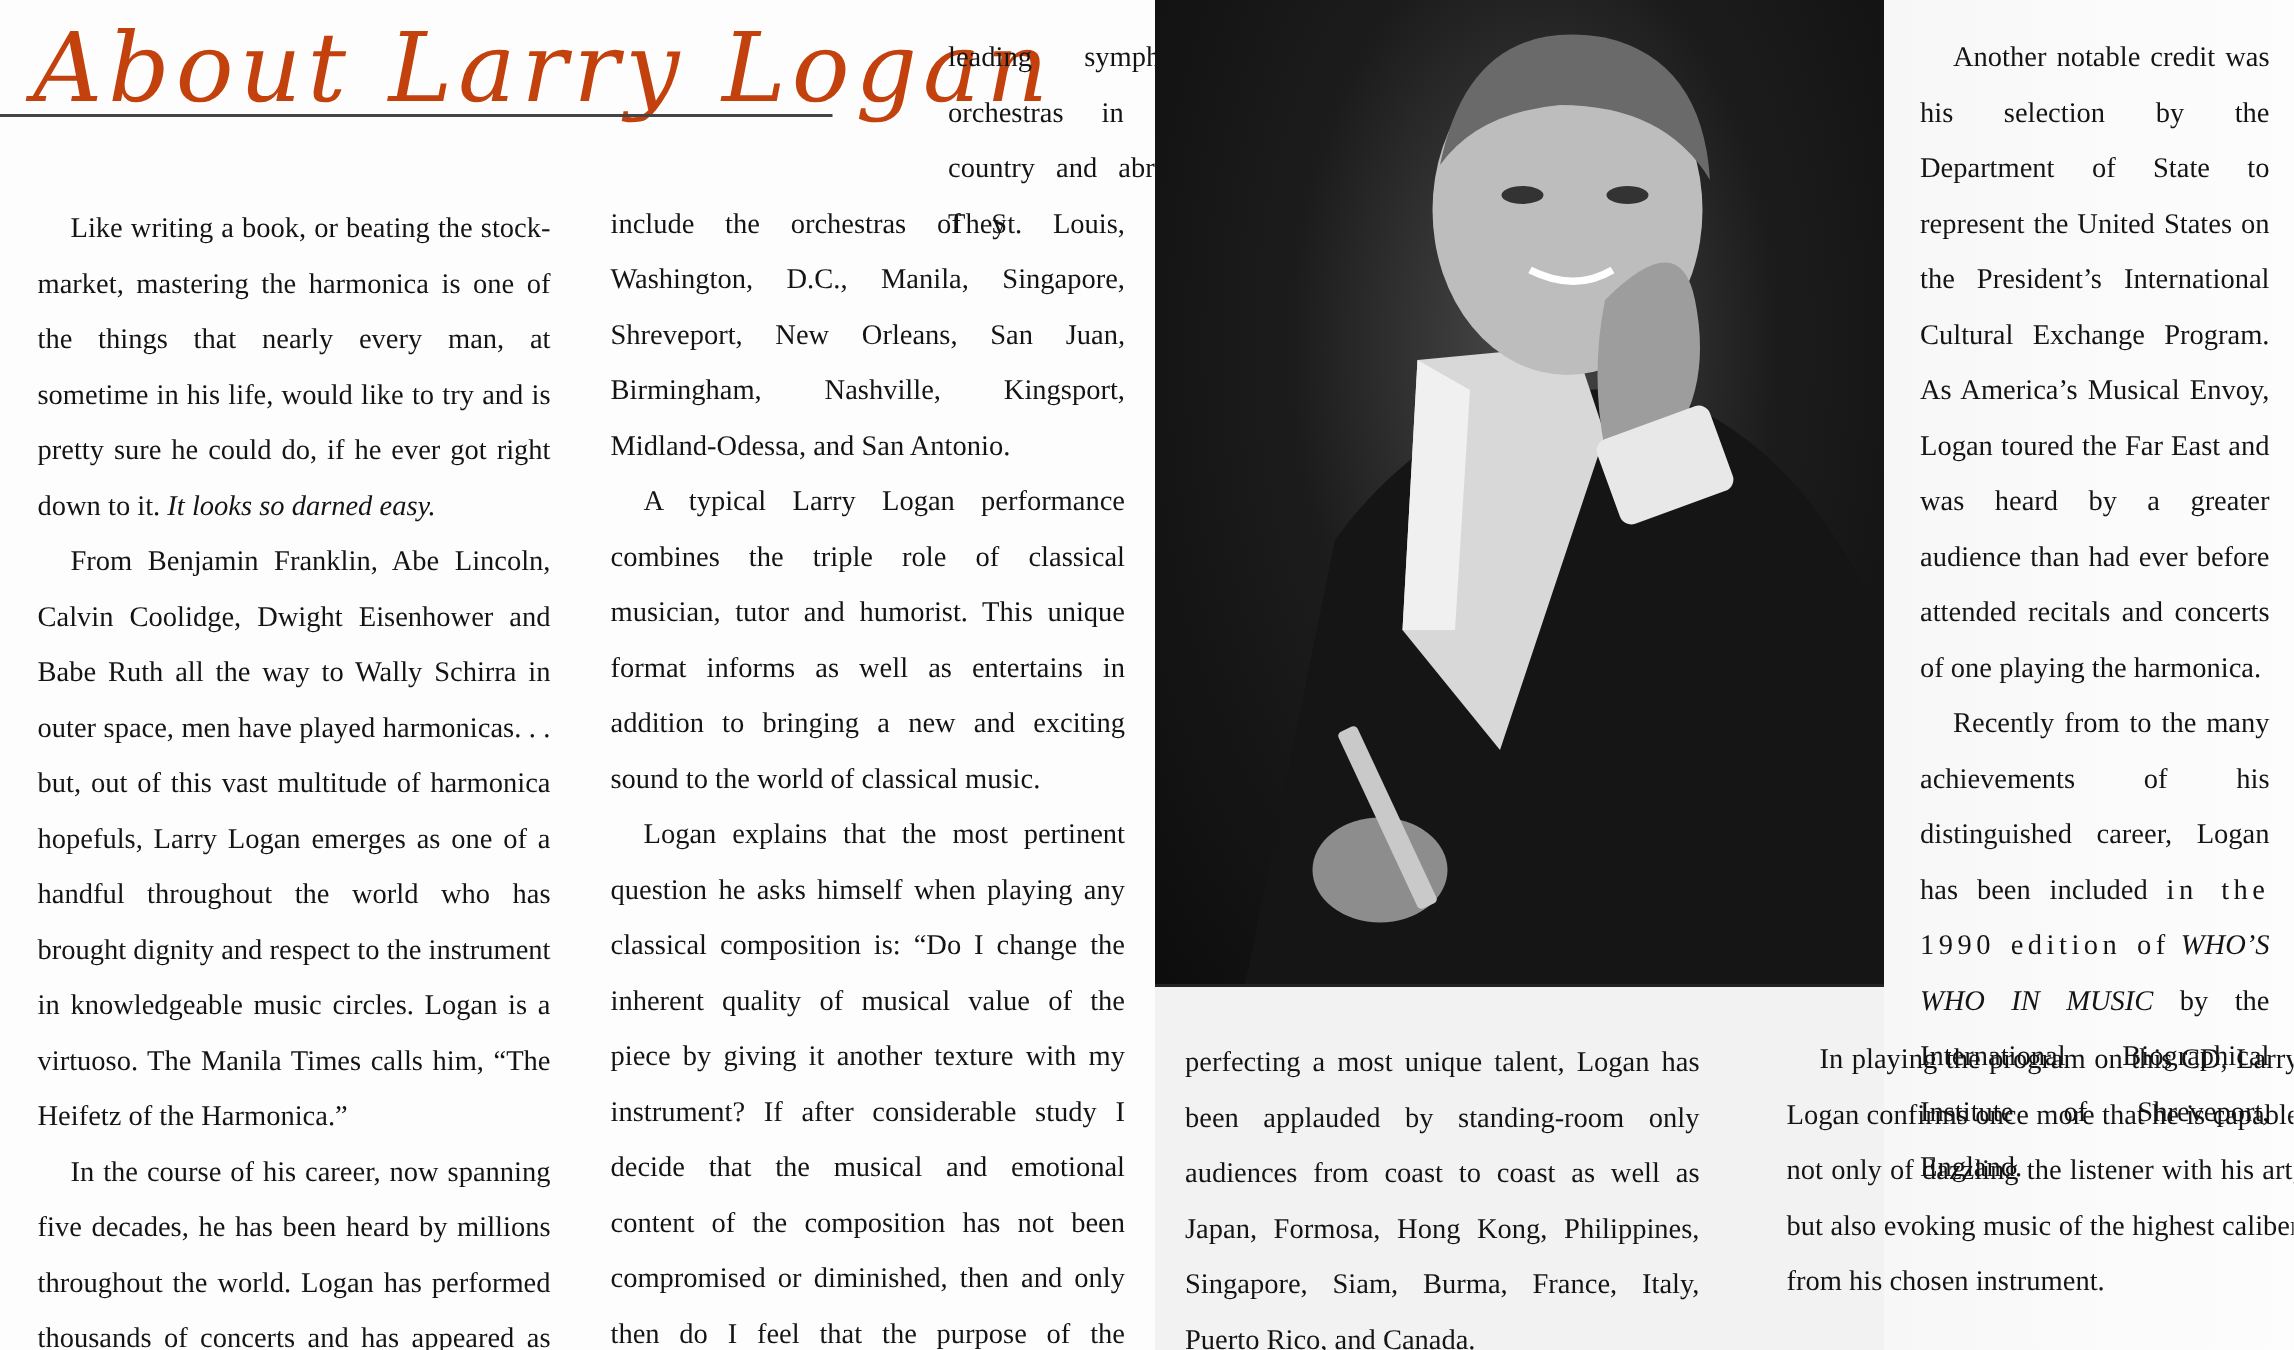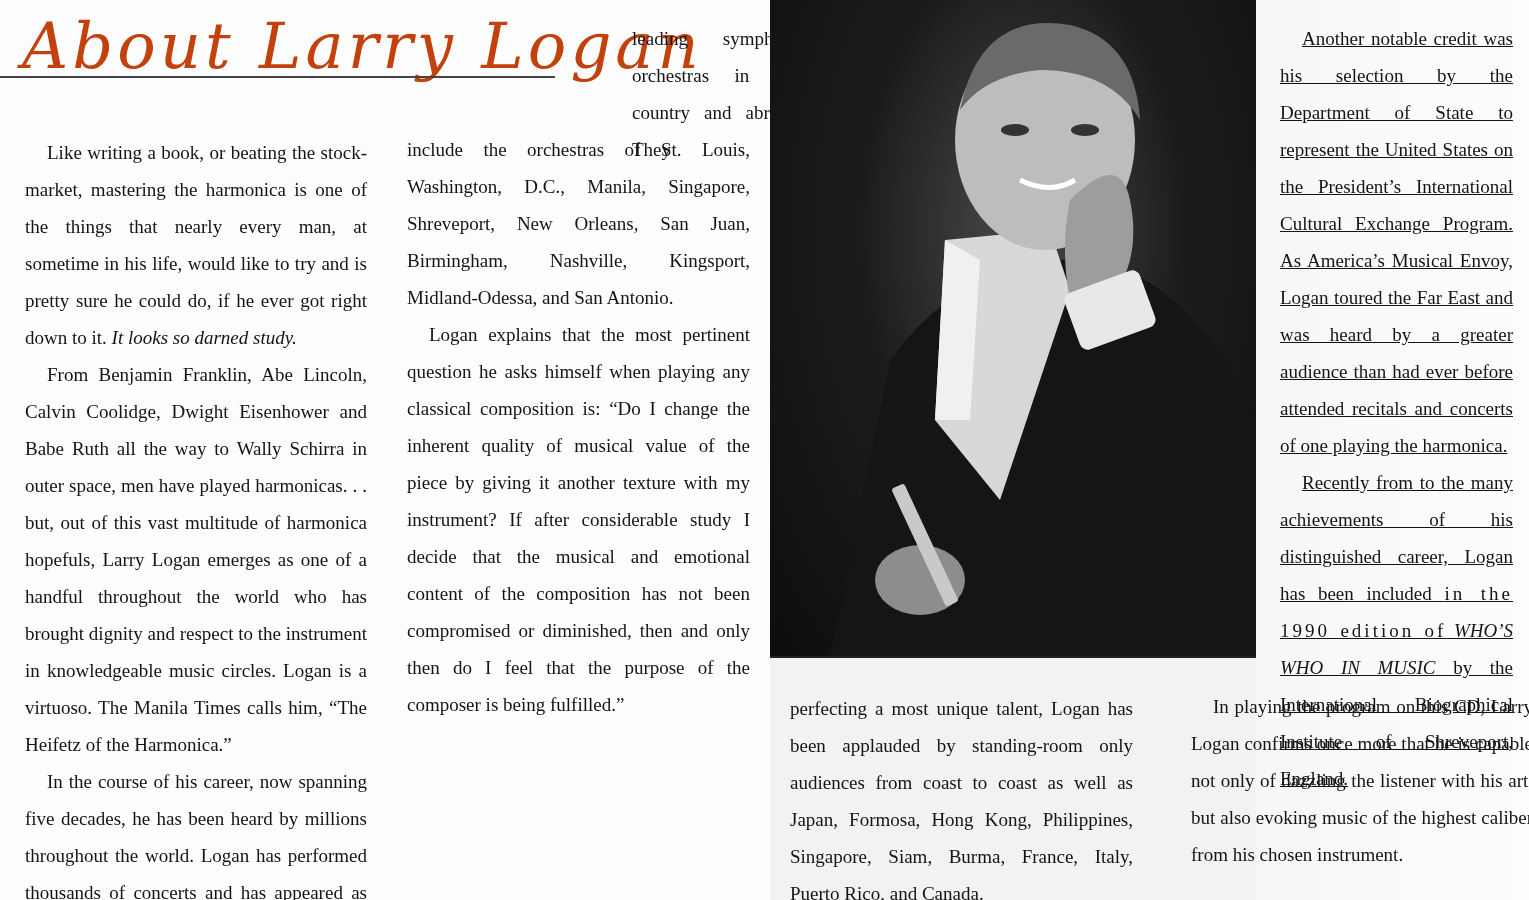--- a/index.html
+++ b/index.html
@@ -8,49 +8,50 @@
   .title{position:absolute;left:22px;top:6px;font-family:"DejaVu Serif",serif;font-style:italic;
          font-size:64px;letter-spacing:4px;color:#c2410c;white-space:nowrap;line-height:80px;}
   .title-rule{position:absolute;left:0;top:76px;width:555px;height:2px;background:#444;}
   .col{position:absolute;font-size:19px;line-height:37px;text-align:justify;}
   .col p{margin:0;}
   .ind{text-indent:22px;}
   .c1{left:25px;top:134px;width:342px;}
   .c2a{left:592px;top:20px;width:170px;margin-left:40px;}
   .c2b{left:407px;top:131px;width:343px;}
   .c3{left:790px;top:690px;width:343px;}
-  .c4a{left:1280px;top:20px;width:233px;text-decoration:underline;}
+  .c4a{left:1280px;top:20px;width:233px;}
   .c4b{left:1191px;top:688px;width:342px;}
   .wide{letter-spacing:3px;}
   .photo{position:absolute;left:770px;top:0;width:486px;height:656px;
          background:radial-gradient(ellipse at 52% 35%,#4a4a4a 0%,#1c1c1c 45%,#0d0d0d 100%);
          border-bottom:2px solid #222;overflow:hidden;}
   .photo-bottom{position:absolute;left:770px;top:658px;width:486px;height:242px;background:#f2f2f2;}
   .shade{position:absolute;left:1256px;top:0;width:273px;height:900px;
          background:linear-gradient(90deg,#f7f7f7,#fdfdfd);}
 </style>
 </head>
 <body>
 
 <div class="shade"></div>
 
 <div class="title">About Larry Logan</div>
 <div class="title-rule"></div>
 
 <div class="col c1">
-  <p class="ind"><span>Like writing a book, or beating the stock-market, mastering the harmonica is one of the things that nearly every man, at sometime in his life, would like to try and is pretty sure he could do, if he ever got right down to it. </span><i>It looks so darned study.</i></p>
+  <p class="ind"><span>Like writing a book, or beating the stock-market, mastering the harmonica is one of the things that nearly every man, at sometime in his life, would like to try and is pretty sure he could do, if he ever got right down to it. </span><i>It looks so darned easy.</i></p>
   <p class="ind">From Benjamin Franklin, Abe Lincoln, Calvin Coolidge, Dwight Eisenhower and Babe Ruth all the way to Wally Schirra in outer space, men have played harmonicas. . . but, out of this vast multitude of harmonica hopefuls, Larry Logan emerges as one of a handful throughout the world who has brought dignity and respect to the instrument in knowledgeable music circles. Logan is a virtuoso. The Manila Times calls him, “The Heifetz of the Harmonica.”</p>
   <p class="ind">In the course of his career, now spanning five decades, he has been heard by millions throughout the world.  Logan has performed thousands of concerts and has appeared as guest soloist with</p>
 </div>
 
 <div class="col c2a">
   <p>leading symphony orchestras in this country and abroad.  They</p>
 </div>
 <div class="col c2b">
   <p>include the orchestras of St. Louis, Washington, D.C., Manila, Singapore, Shreveport, New Orleans, San Juan, Birmingham, Nashville, Kingsport, Midland-Odessa, and San Antonio.</p>
+  <p class="ind">A typical Larry Logan performance combines the triple role of classical musician, tutor and humorist.  This unique format informs as well as entertains in addition to bringing a new and exciting sound to the world of classical music.</p>
   <p class="ind">Logan explains that the most pertinent question he asks himself when playing any classical composition is:  “Do I change the inherent quality of musical value of the piece by giving it another texture with my instrument?  If after considerable study I decide that the musical and emotional content of the composition has not been compromised or diminished, then and only then do I feel that the purpose of the composer is being fulfilled.”</p>
 
 </div>
 
 <div class="photo" title="Black-and-white portrait of Larry Logan in a tuxedo holding a harmonica">
   <svg width="486" height="656" viewBox="0 0 486 656">
 
     <path d="M60 656 L120 360 Q200 250 330 260 Q430 290 486 420 L486 656 Z" fill="#151515"></path>
 
     <path d="M175 240 L280 230 L300 290 L230 500 L165 420 Z" fill="#d8d8d8"></path>

